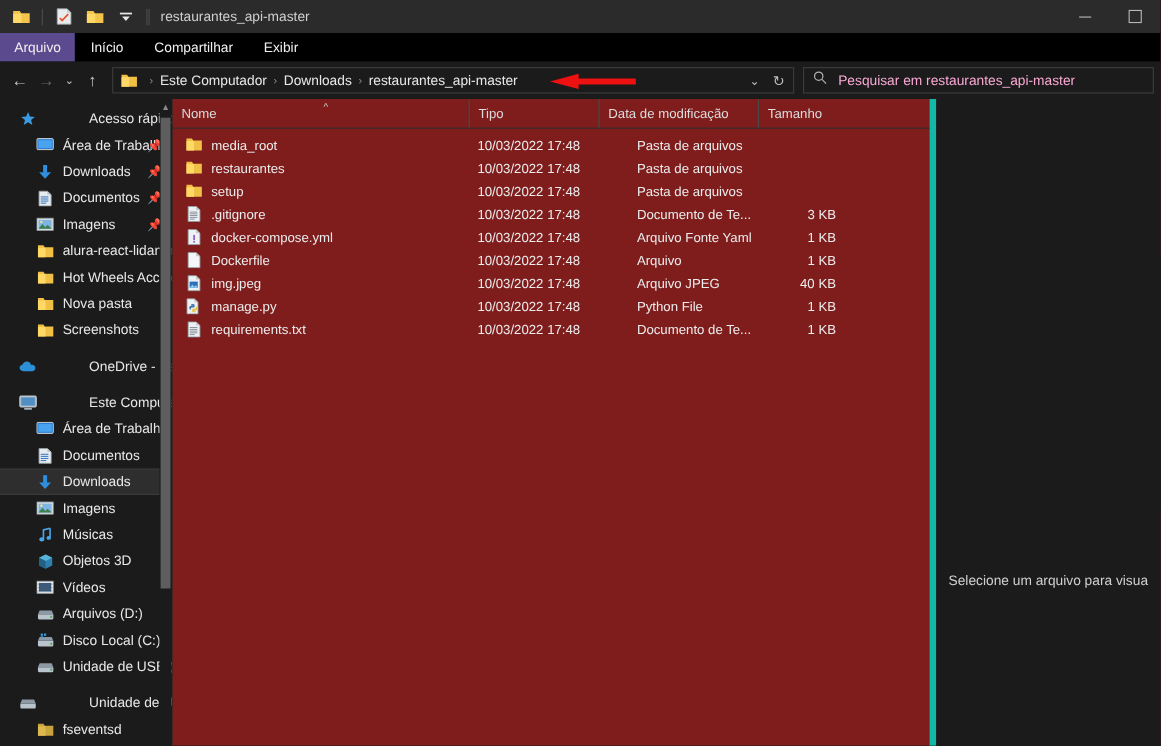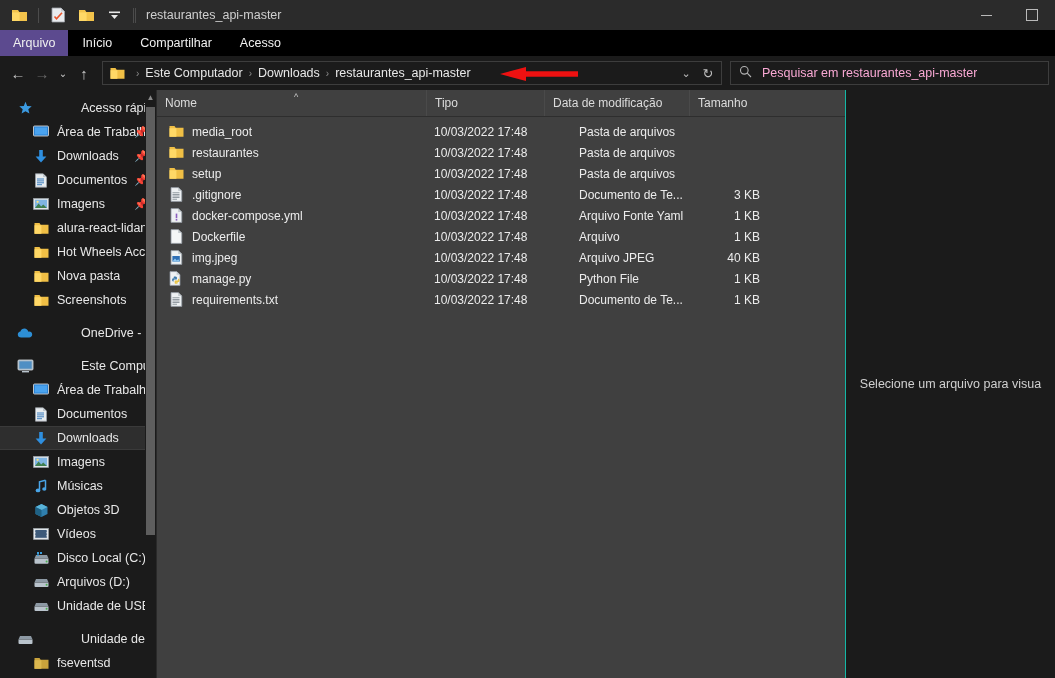--- a/index.html
+++ b/index.html
@@ -264,21 +264,21 @@
     width: 9px;
     height: 428px;
     background: #5e5e5e;
   }
 
   
   .filepane {
     flex: 1;
     display: flex;
     flex-direction: column;
-    background: #404040;
+    background: #7f1d1d;
     min-width: 0;
     border-left: 1px solid #2a2a2a;
   }
   .colheader {
     height: 26px;
     flex: 0 0 26px;
     display: flex;
     align-items: center;
     font-size: 12px;
     color: #dcdcdc;
@@ -341,23 +341,23 @@
     margin-right: 8px;
     display: flex;
     align-items: center;
     justify-content: center;
   }
 
   
   .preview {
     width: 210px;
     flex: 0 0 210px;
-    border-left: 1px solid #14b8a6;
-    display: flex;
-    align-items: flex-start;
+    border-left: 6px solid #14b8a6;
+    display: flex;
+    align-items: center;
     justify-content: center;
     padding-top: 287px;
     box-sizing: border-box;
   }
   .preview-text {
     font-size: 12.5px;
     color: #d0d0d0;
     white-space: nowrap;
   }
 
@@ -411,21 +411,21 @@
       <div>
           <span class="max-glyph"></span>
         </div>
     </div>
   </div>
 
   <div class="ribbon">
     <div class="tab file">Arquivo</div>
     <div class="tab">Início</div>
     <div class="tab">Compartilhar</div>
-    <div class="tab">Acesso</div>
+    <div class="tab">Exibir</div>
   </div>
 
   <div class="addrbar">
     <div class="navbtn">←</div>
     <div class="navbtn dim">→</div>
     <div class="navbtn small">⌄</div>
     <div class="navbtn">↑</div>
 
     <div class="crumbbox">
       <span class="file-icon">
@@ -669,43 +669,43 @@
               <rect x="13.6" y="5" width="1.4" height="1.4"></rect>
                 <rect x="13.6" y="8" width="1.4" height="1.4"></rect>
             </g>
           </svg>
         </span>
         <span class="nav-label">Vídeos</span>
       </div>
 
       <div class="nav-item child">
         <span class="nav-icon">
+          <svg width="17" height="12" viewBox="0 0 17 12">
+            <path d="M1.5 6.5h14v3.6a1 1 0 0 1-1 1h-12a1 1 0 0 1-1-1z" fill="#b9c3cc"></path>
+            <path d="M3 3h11l1.5 3.5h-14z" fill="#8d99a4"></path>
+            <circle cx="13.6" cy="8.8" r="1" fill="#4caf50"></circle>
+          </svg>
+        </span>
+        <span class="nav-label">Arquivos (D:)</span>
+      </div>
+
+      <div class="nav-item child">
+        <span class="nav-icon">
           <svg width="17" height="14" viewBox="0 0 17 14">
             <path d="M1.5 7.5h14v4.2a1 1 0 0 1-1 1h-12a1 1 0 0 1-1-1z" fill="#b9c3cc"></path>
             <path d="M3 4h11l1.5 3.5h-14z" fill="#8d99a4"></path>
             <g fill="#3aa0e0">
               <rect x="4" y="1" width="2" height="2"></rect>
                 <rect x="7" y="1" width="2" height="2"></rect>
               <rect x="4" y="3.4" width="2" height="1.4"></rect>
             </g>
             <circle cx="13.6" cy="10.4" r="1" fill="#4caf50"></circle>
           </svg>
         </span>
         <span class="nav-label">Disco Local (C:)</span>
-      </div>
-
-      <div class="nav-item child">
-        <span class="nav-icon">
-          <svg width="17" height="12" viewBox="0 0 17 12">
-            <path d="M1.5 6.5h14v3.6a1 1 0 0 1-1 1h-12a1 1 0 0 1-1-1z" fill="#b9c3cc"></path>
-            <path d="M3 3h11l1.5 3.5h-14z" fill="#8d99a4"></path>
-            <circle cx="13.6" cy="8.8" r="1" fill="#4caf50"></circle>
-          </svg>
-        </span>
-        <span class="nav-label">Arquivos (D:)</span>
       </div>
 
       <div class="nav-item child">
         <span class="nav-icon">
           <svg width="17" height="12" viewBox="0 0 17 12">
             <path d="M1.5 6.5h14v3.6a1 1 0 0 1-1 1h-12a1 1 0 0 1-1-1z" fill="#b9c3cc"></path>
             <path d="M3 3h11l1.5 3.5h-14z" fill="#8d99a4"></path>
             <circle cx="13.6" cy="8.8" r="1" fill="#4caf50"></circle>
           </svg>
         </span>

